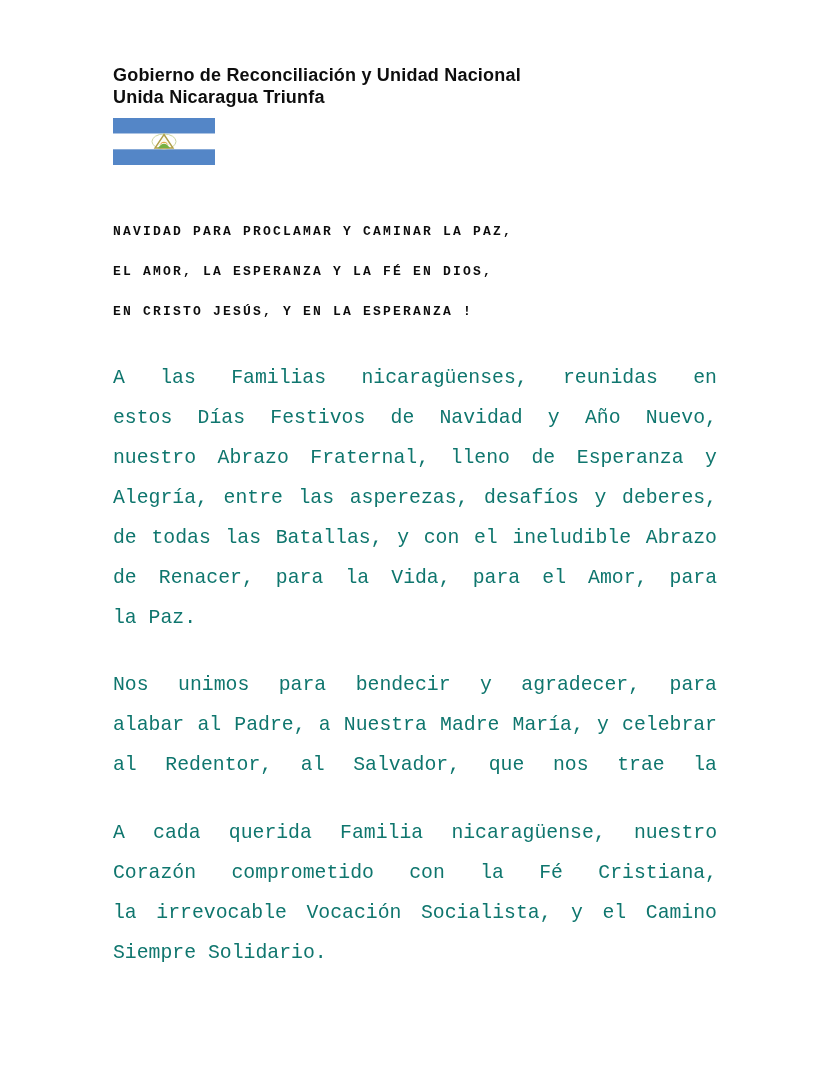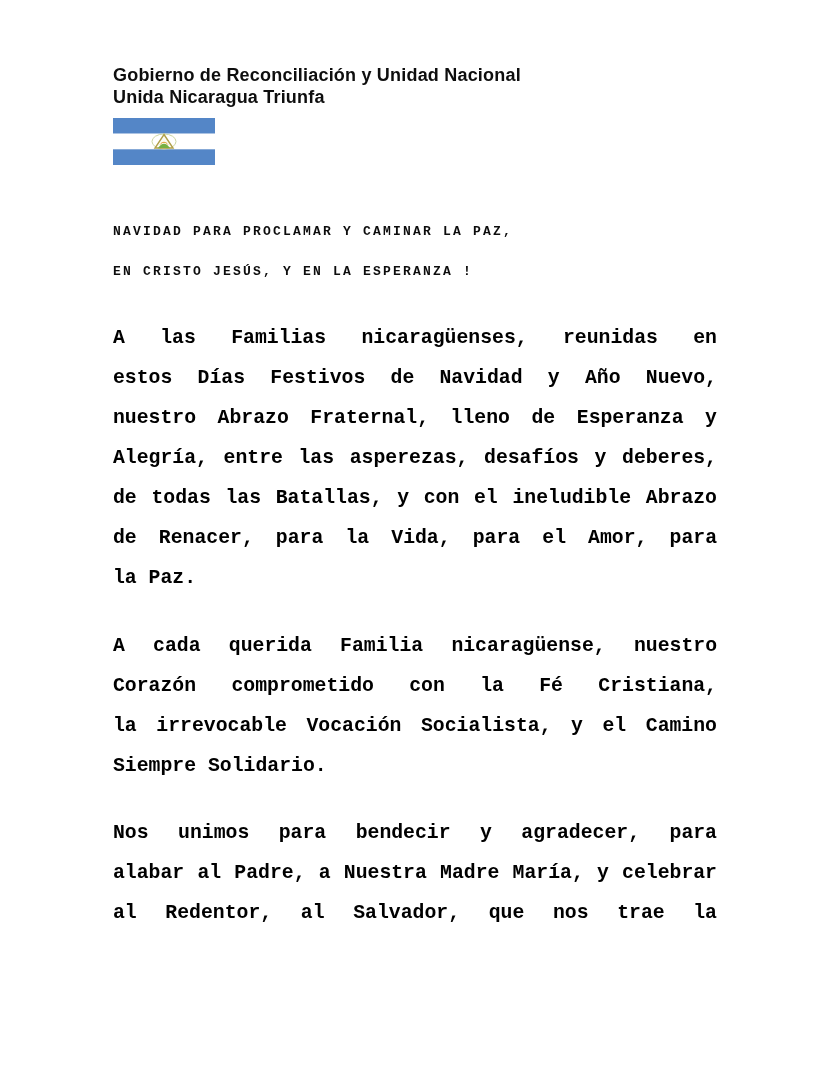--- a/index.html
+++ b/index.html
@@ -37,24 +37,24 @@
     font-family: "Liberation Mono", "DejaVu Sans Mono", monospace;
     font-weight: bold;
     font-size: 13px;
     line-height: 40px;
     letter-spacing: 2.2px;
     color: #0d0d0d;
     white-space: nowrap;
   }
   .para {
     font-family: "Liberation Mono", "DejaVu Sans Mono", monospace;
-    font-weight: bold;
+    font-weight: normal;
     font-size: 19.8px;
     line-height: 40px;
-    color: #000000;
+    color: #0f766e;
   }
   .para-1 { margin-top: 26px; }
   .para-2 { margin-top: 28px; }
   .para-3 { margin-top: 27px; }
   .line {
     text-align: justify;
     text-align-last: justify;
     height: 40px;
     overflow: hidden;
   }
@@ -81,40 +81,41 @@
       <g>
         <ellipse cx="51" cy="23.5" rx="12" ry="7.5" fill="none" stroke="#ccd6a2" stroke-width="1"></ellipse>
         <polygon points="51,16.5 60,30 42,30" fill="#fbfbf2" stroke="#b0a049" stroke-width="1.4"></polygon>
         <path d="M45,30 Q51,21.5 57,30 Z" fill="#76b043"></path>
         <path d="M47.2,26.5 A4.4,4.4 0 0 1 54.8,26.5" stroke="#e0a030" stroke-width="1" fill="none"></path>
       </g>
     </svg>
 
     <div class="doc-title">
       <div>NAVIDAD PARA PROCLAMAR Y CAMINAR LA PAZ,</div>
+      <div>EL AMOR, LA ESPERANZA Y LA FÉ EN DIOS,</div>
       <div>EN CRISTO JESÚS, Y EN LA ESPERANZA !</div>
     </div>
 
     <div class="para para-1">
       <div class="line">A las Familias nicaragüenses, reunidas en</div>
       <div class="line">estos Días Festivos de Navidad y Año Nuevo,</div>
       <div class="line">nuestro Abrazo Fraternal, lleno de Esperanza y</div>
       <div class="line">Alegría, entre las asperezas, desafíos y deberes,</div>
       <div class="line">de todas las Batallas, y con el ineludible Abrazo</div>
       <div class="line">de Renacer, para la Vida, para el Amor, para</div>
       <div class="line left-end">la Paz.</div>
     </div>
 
+    <div class="para para-3">
+      <div class="line">Nos unimos para bendecir y agradecer, para</div>
+      <div class="line">alabar al Padre, a Nuestra Madre María, y celebrar</div>
+      <div class="line">al Redentor, al Salvador, que nos trae la</div>
+    </div>
+
     <div class="para para-2">
       <div class="line">A cada querida Familia nicaragüense, nuestro</div>
       <div class="line">Corazón comprometido con la Fé Cristiana,</div>
       <div class="line">la irrevocable Vocación Socialista, y el Camino</div>
       <div class="line left-end">Siempre Solidario.</div>
     </div>
 
-    <div class="para para-3">
-      <div class="line">Nos unimos para bendecir y agradecer, para</div>
-      <div class="line">alabar al Padre, a Nuestra Madre María, y celebrar</div>
-      <div class="line">al Redentor, al Salvador, que nos trae la</div>
-    </div>
-
   </div>
 </div>
 
 </body></html>

